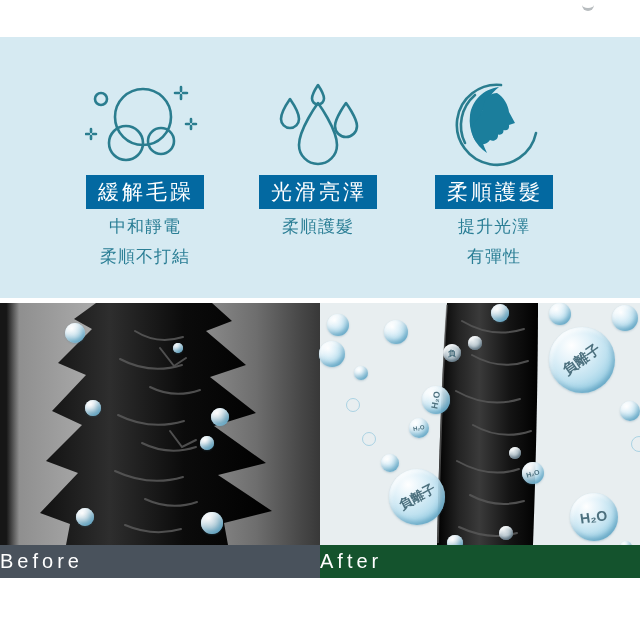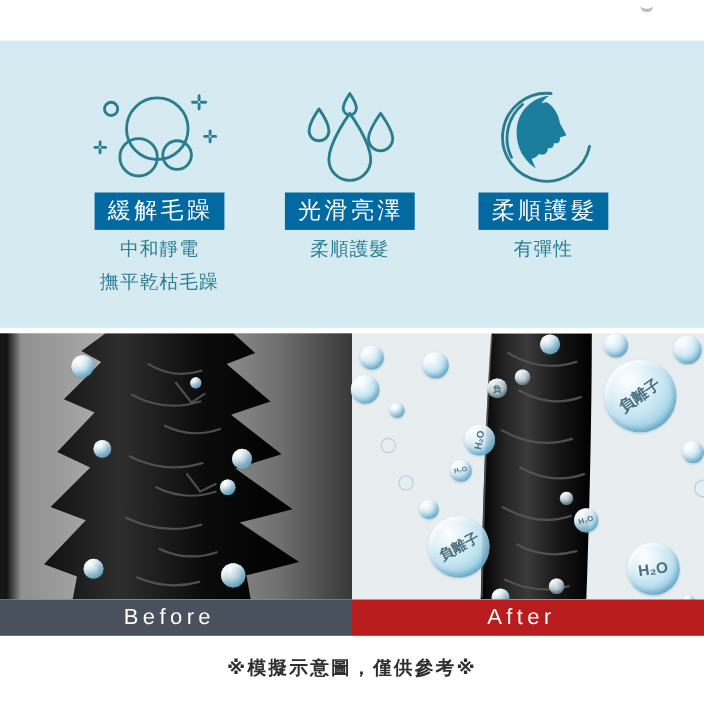--- a/index.html
+++ b/index.html
@@ -18,23 +18,23 @@
   .icon-stroke{stroke:#2a7d8f;fill:none;stroke-width:2.6;stroke-linecap:round;stroke-linejoin:round;}
   .icon-fill{fill:#1b7e9c;stroke:none;}
 
   
   .compare{position:absolute;left:0;top:303px;width:640px;height:275px;}
   .panel-before{position:absolute;left:0;top:0;width:320px;height:242px;overflow:hidden;
     background:linear-gradient(90deg,#161616 0%,#161616 2%,#8f8f8f 6%,#a9a9a9 28%,#9b9b9b 55%,#6e6e6e 80%,#474747 94%,#383838 100%);}
   .panel-after{position:absolute;left:320px;top:0;width:320px;height:242px;overflow:hidden;background:#e8eef0;}
   .hair-svg{position:absolute;left:0;top:0;}
 
-  .bar{position:absolute;top:242px;height:33px;width:320px;display:flex;align-items:center;justify-content:center;color:#fff;font-size:20px;letter-spacing:2px;flex-direction:column;}
+  .bar{position:absolute;top:242px;height:33px;width:320px;display:flex;align-items:center;color:#fff;font-size:20px;letter-spacing:2px;}
   .bar-before{left:0;background:#49525c;}
-  .bar-after{left:320px;background:#b91c1c;}
+  .bar-after{left:320px;background:#14532d;}
   .bar .en{letter-spacing:4px;margin-right:12px;}
 
   
   .bubble{position:absolute;border-radius:50%;
     background:radial-gradient(circle at 34% 28%, rgba(255,255,255,0.98) 0%, rgba(225,242,250,0.92) 28%, rgba(186,224,240,0.88) 55%, rgba(132,196,222,0.92) 82%, rgba(106,172,202,0.95) 100%);
     box-shadow:inset -2px -3px 5px rgba(70,140,175,0.55), inset 2px 3px 4px rgba(255,255,255,0.9), 0 1px 2px rgba(60,110,140,0.25);
     display:flex;align-items:center;justify-content:center;}
   .bubble span{color:#4c707e;white-space:nowrap;font-weight:bold;}
   .bubble--gray{background:radial-gradient(circle at 34% 28%, rgba(245,250,252,0.95) 0%, rgba(205,220,228,0.9) 45%, rgba(140,165,178,0.92) 100%);
     box-shadow:inset -1px -2px 3px rgba(60,80,95,0.6), inset 1px 2px 2px rgba(255,255,255,0.85);}
@@ -63,21 +63,21 @@
           <circle class="icon-stroke" cx="16" cy="18" r="6"></circle>
           <g class="icon-stroke" stroke-width="2">
             <path d="M96,6 v4 M96,14 v4 M90,12 h4 M98,12 h4"></path>
             <path d="M106,38 v3 M106,45 v3 M101,43 h3 M108,43 h3"></path>
             <path d="M6,48 v3 M6,55 v3 M1,53 h3 M8,53 h3"></path>
           </g>
         </svg>
       </div>
       <div class="badge">緩解毛躁</div>
       <div class="feature-line">中和靜電</div>
-      <div class="feature-line">撫平乾枯毛躁</div>
+      <div class="feature-line">柔順不打結</div>
     </div>
 
     <div class="feature-col c2">
       <div class="icon-box">
         <svg width="110" height="88" viewBox="0 0 110 88">
           <path class="icon-stroke" d="M55,22 C55,22 36,48 36,64 a19,19 0 0 0 38,0 C74,48 55,22 55,22 Z"></path>
           <path class="icon-stroke" d="M55,4 C55,4 49,13 49,17.5 a6,6 0 0 0 12,0 C61,13 55,4 55,4 Z"></path>
           <path class="icon-stroke" d="M27,18 C27,18 18,31 18,38 a9,9 0 0 0 18,0 C36,31 27,18 27,18 Z"></path>
           <path class="icon-stroke" d="M83,22 C83,22 72,37 72,45 a11,11 0 0 0 22,0 C94,37 83,22 83,22 Z"></path>
         </svg>
@@ -89,20 +89,21 @@
     <div class="feature-col c3">
       <div class="icon-box">
         <svg width="110" height="92" viewBox="0 0 110 92">
           <path class="icon-stroke" stroke-width="2.4" d="M62,6 A40,40 0 1 0 97,54"></path>
           <path class="icon-stroke" stroke-width="2" d="M36,16 C22,28 18,48 26,64"></path>
           <path class="icon-fill" d="M60,8 C44,10 33,22 31,36 C29,52 36,66 48,74 C41,60 39,48 42,37 C45,25 51,15 60,8 Z"></path>
           <path class="icon-fill" d="M58,14 C65,18 69,26 70,33 L76,44 L70,46 C70.5,50 68.5,52 64.5,51 C64.8,54.5 62.5,56.5 59,55.5 C59.4,60 55.5,63 51,61 C46,68 37.5,66 34.5,58.5 C31.5,51 34,44.5 38,40.5 C42,36.5 44,30 44.8,24.5 C47,17.5 52,14 58,14 Z"></path>
         </svg>
       </div>
       <div class="badge">柔順護髮</div>
+      <div class="feature-line">提升光澤</div>
       <div class="feature-line">有彈性</div>
     </div>
   </div>
 
   <div class="compare">
 
     <div class="panel-before">
       <svg class="hair-svg" width="320" height="242" viewBox="0 0 320 242">
         <defs>
           <linearGradient id="hg1" x1="0" y1="0" x2="1" y2="0">
@@ -202,15 +203,14 @@
     <div class="bubble" style="left:620px;top:238px;width:12px;height:12px;"></div>
 
     <div class="bar bar-before">
       <span class="en">Before</span>
     </div>
     <div class="bar bar-after">
       <span class="en">After</span>
     </div>
   </div>
 
-  <div class="disclaimer">※模擬示意圖，僅供參考※</div>
 
 </div>
 
 </body></html>

